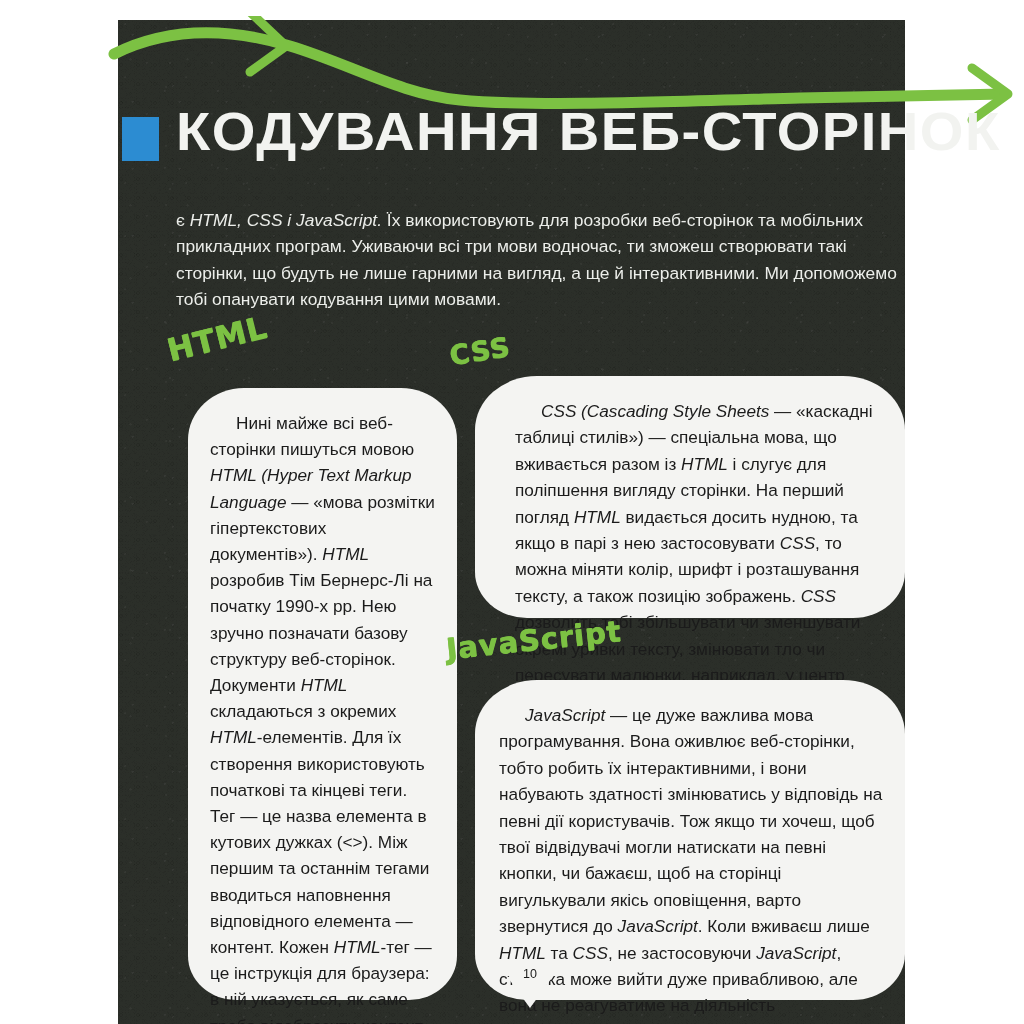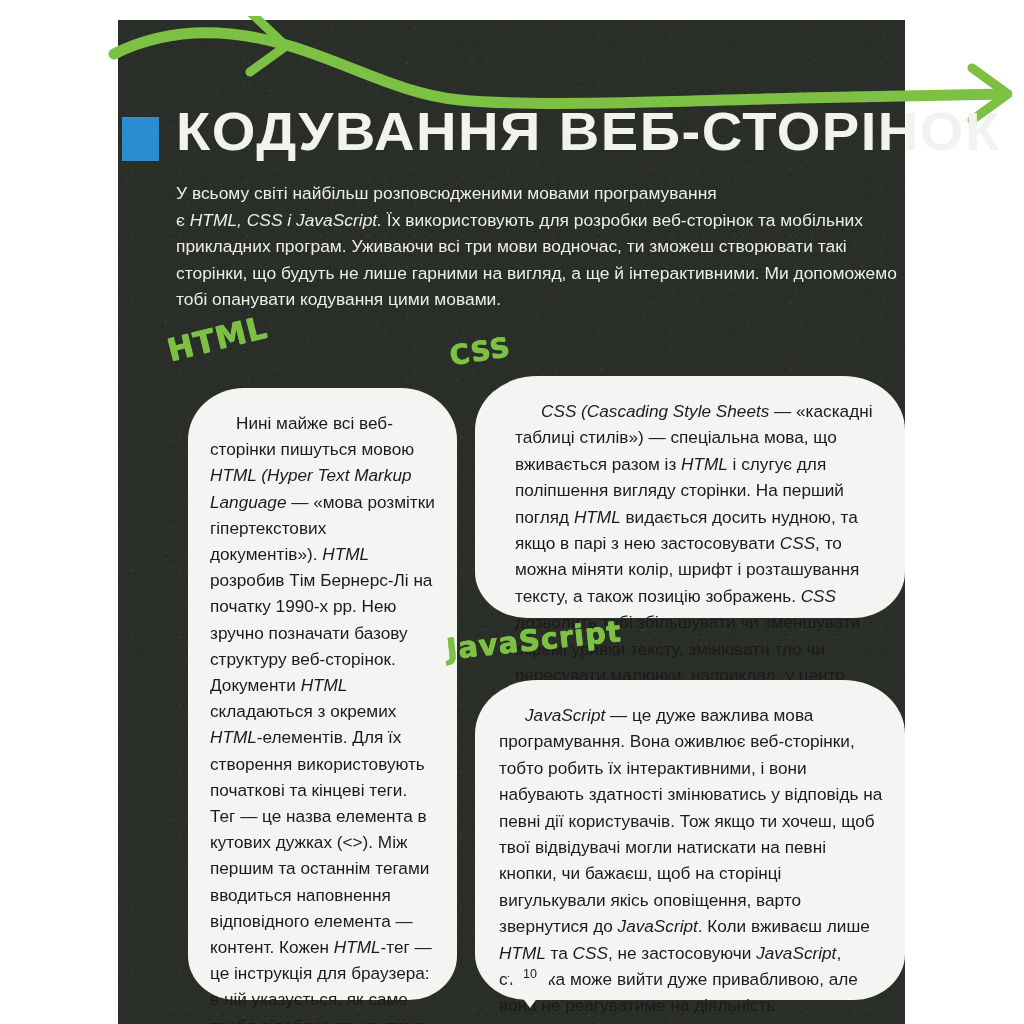--- a/index.html
+++ b/index.html
@@ -221,21 +221,21 @@
              C 430,91 560,86 700,82 L 905,78" fill="none" stroke="#7cc143" stroke-width="11" stroke-linecap="round"></path>
     <path d="M 150,-4 L 186,30 L 150,56" fill="none" stroke="#7cc143" stroke-width="9" stroke-linecap="round" stroke-linejoin="round"></path>
     <path d="M 872,52 L 908,78 L 872,104" fill="none" stroke="#7cc143" stroke-width="9" stroke-linecap="round" stroke-linejoin="round"></path>
   </svg>
 
   <div id="blue-square"></div>
 
   <div id="title">КОДУВАННЯ ВЕБ-СТОРІНОК</div>
 
   <div id="intro">
-    <span>У всьому світі найбільш розповсюдженими мовами програмування</span><br>
+    <br>
     <span>є </span><i>HTML, CSS i JavaScript.</i><span> Їх використовують для розробки веб-сторінок та мобільних прикладних програм. Уживаючи всі три мови водночас, ти зможеш створювати такі сторінки, що будуть не лише гарними на вигляд, а ще й інтерактивними. Ми допоможемо тобі опанувати кодування цими мовами.</span>
   </div>
 
   <div class="hand-label" id="label-html">HTML</div>
   <div class="card" id="card-html">
     <p><span>Нині майже всі веб-сторінки пишуться мовою </span><i>HTML (Hyper Text Markup Language</i><span> — «мова розмітки гіпертекстових документів»). </span><i>HTML</i><span> розробив Тім Бернерс-Лі на початку 1990-х рр. Нею зручно позначати базову структуру веб-сторінок. Документи </span><i>HTML</i><span> складаються з окремих </span><i>HTML</i><span>-елементів. Для їх створення використовують початкові та кінцеві теги. Тег — це назва елемента в кутових дужках (&lt;&gt;). Між першим та останнім тегами вводиться наповнення відповідного елемента — контент. Кожен </span><i>HTML</i><span>-тег — це інструкція для браузера: в ній указується, як саме треба відобразити контент на екрані. За допомогою тегів можна додавати на веб-сторінку текст, малюнки та відео, а також дрібнити інформацію на окремі частини.</span></p>
   </div>
 
   <div class="hand-label" id="label-css">CSS</div>
   <div class="card" id="card-css">

